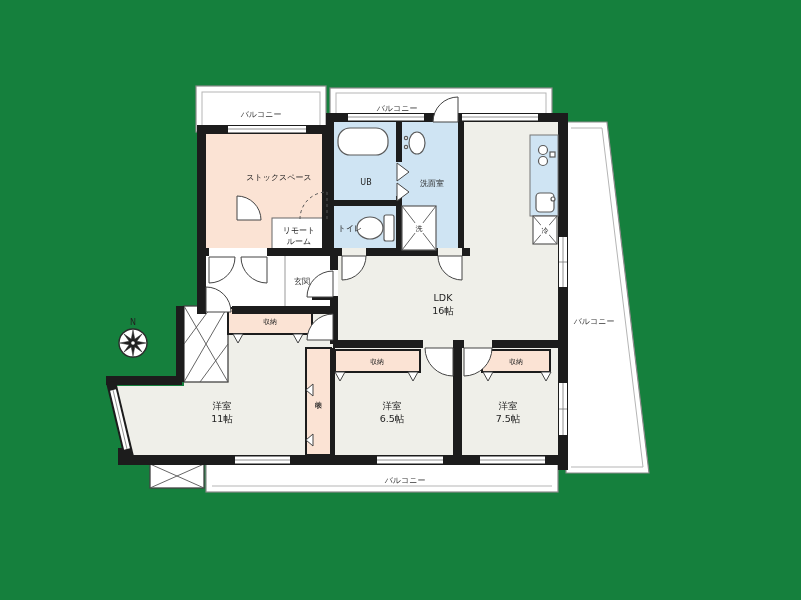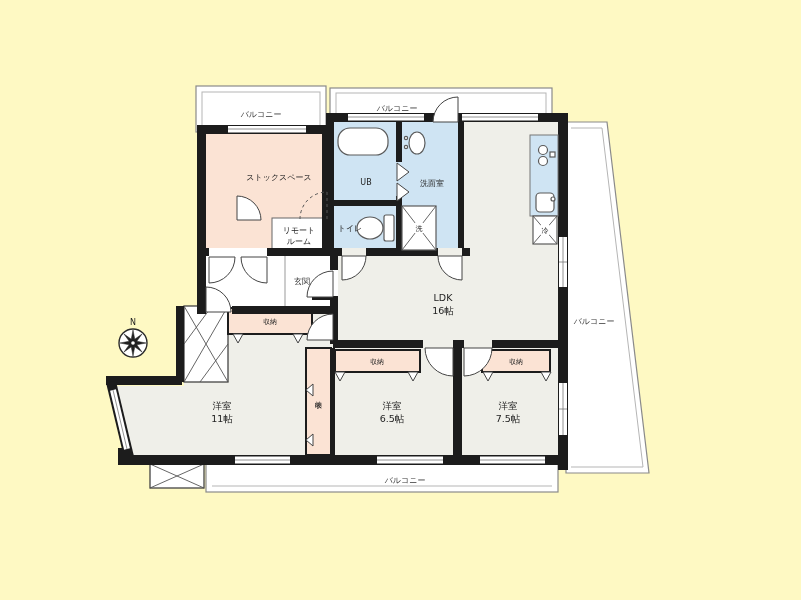--- a/index.html
+++ b/index.html
@@ -1,16 +1,16 @@
 <!DOCTYPE html>
 <html><head>
 <meta charset="utf-8">
 <style>
   html,body{margin:0;padding:0;background:#ffffff;}
-  .stage{position:relative;width:801px;height:600px;background:#fef9c3;overflow:hidden;
+  .stage{position:relative;width:801px;height:600px;background:#15803d;overflow:hidden;
          font-family:"DejaVu Sans","Liberation Sans",sans-serif;}
   svg{position:absolute;left:0;top:0;}
   .wall{fill:#1c1c1c;}
   .balcony{fill:#ffffff;stroke:#8a8a8a;stroke-width:1.2;}
   .balcony-inner{fill:none;stroke:#b5b5b5;stroke-width:1;}
   .floor-peach{fill:#fbe3d4;}
   .floor-blue{fill:#cfe4f3;}
   .floor-gray{fill:#efefe9;}
   .floor-white{fill:#ffffff;}
   .closet{fill:#fbe3d4;stroke:#1c1c1c;stroke-width:2;}

